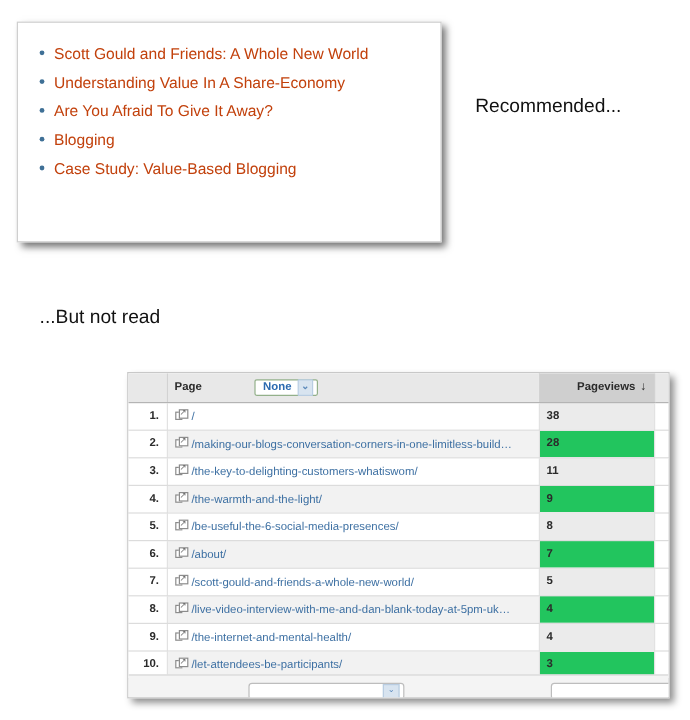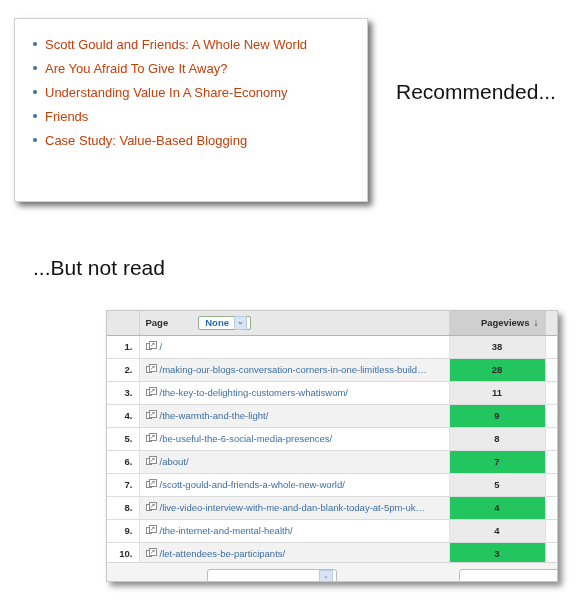--- a/index.html
+++ b/index.html
@@ -56,21 +56,21 @@
     background: #3f7096;
   }
   #related-panel ul li .link-text {
     color: #c2410c;
     cursor: pointer;
   }
 
   
   .callout {
     position: absolute;
-    font-size: 21px;
+    font-size: 16px;
     color: #111111;
     white-space: nowrap;
   }
   #callout-recommended { left: 396px; top: 80px; }
   #callout-notread     { left: 33px;  top: 256px; }
 
   
   #analytics-panel {
     position: absolute;
     left: 106px;
@@ -107,21 +107,21 @@
   }
   table.ga thead th.th-num   { background: #e8e8e8; }
   table.ga thead th.th-page  { text-align: left; position: relative; }
   table.ga thead th.th-views { background: #cfcfcf; text-align: right; }
   table.ga thead th.th-pad   { background: #e8e8e8; border-right: none; }
 
   .th-page-inner {
     display: flex;
     align-items: center;
   }
-  .th-page-label { margin-right: 30px; }
+  .th-page-label { margin-right: 44px; }
 
   .seg-select {
     display: inline-flex;
     align-items: center;
     border: 1px solid #93b08a;
     background: #ffffff;
     border-radius: 2px;
     padding: 1px 3px 1px 6px;
     height: 14px;
     box-sizing: border-box;
@@ -162,21 +162,21 @@
   table.ga tbody td.td-num {
     text-align: right;
     font-weight: bold;
     color: #2b2b2b;
     background: #ffffff;
   }
   table.ga tbody td.td-page {
     text-align: left;
   }
   table.ga tbody td.td-views {
-    text-align: center;
+    text-align: left;
     font-weight: bold;
     background: #ececec;
   }
   table.ga tbody td.td-pad {
     border-right: none;
     background: #ffffff;
   }
   table.ga tbody tr.odd td.td-page  { background: #ffffff; }
   table.ga tbody tr.even td.td-page { background: #f2f2f2; }
   table.ga tbody tr.odd td.td-views  { background: #ebebeb; }
@@ -247,29 +247,29 @@
 <body>
 
 <div id="related-panel">
   <ul>
     <li>
       <span class="bullet"></span>
       <span class="link-text">Scott Gould and Friends: A Whole New World</span>
     </li>
     <li>
       <span class="bullet"></span>
+      <span class="link-text">Understanding Value In A Share-Economy</span>
+    </li>
+    <li>
+      <span class="bullet"></span>
       <span class="link-text">Are You Afraid To Give It Away?</span>
     </li>
     <li>
       <span class="bullet"></span>
-      <span class="link-text">Understanding Value In A Share-Economy</span>
-    </li>
-    <li>
-      <span class="bullet"></span>
-      <span class="link-text">Friends</span>
+      <span class="link-text">Blogging</span>
     </li>
     <li>
       <span class="bullet"></span>
       <span class="link-text">Case Study: Value-Based Blogging</span>
     </li>
   </ul>
 </div>
 
 <div class="callout" id="callout-recommended">Recommended...</div>
 

